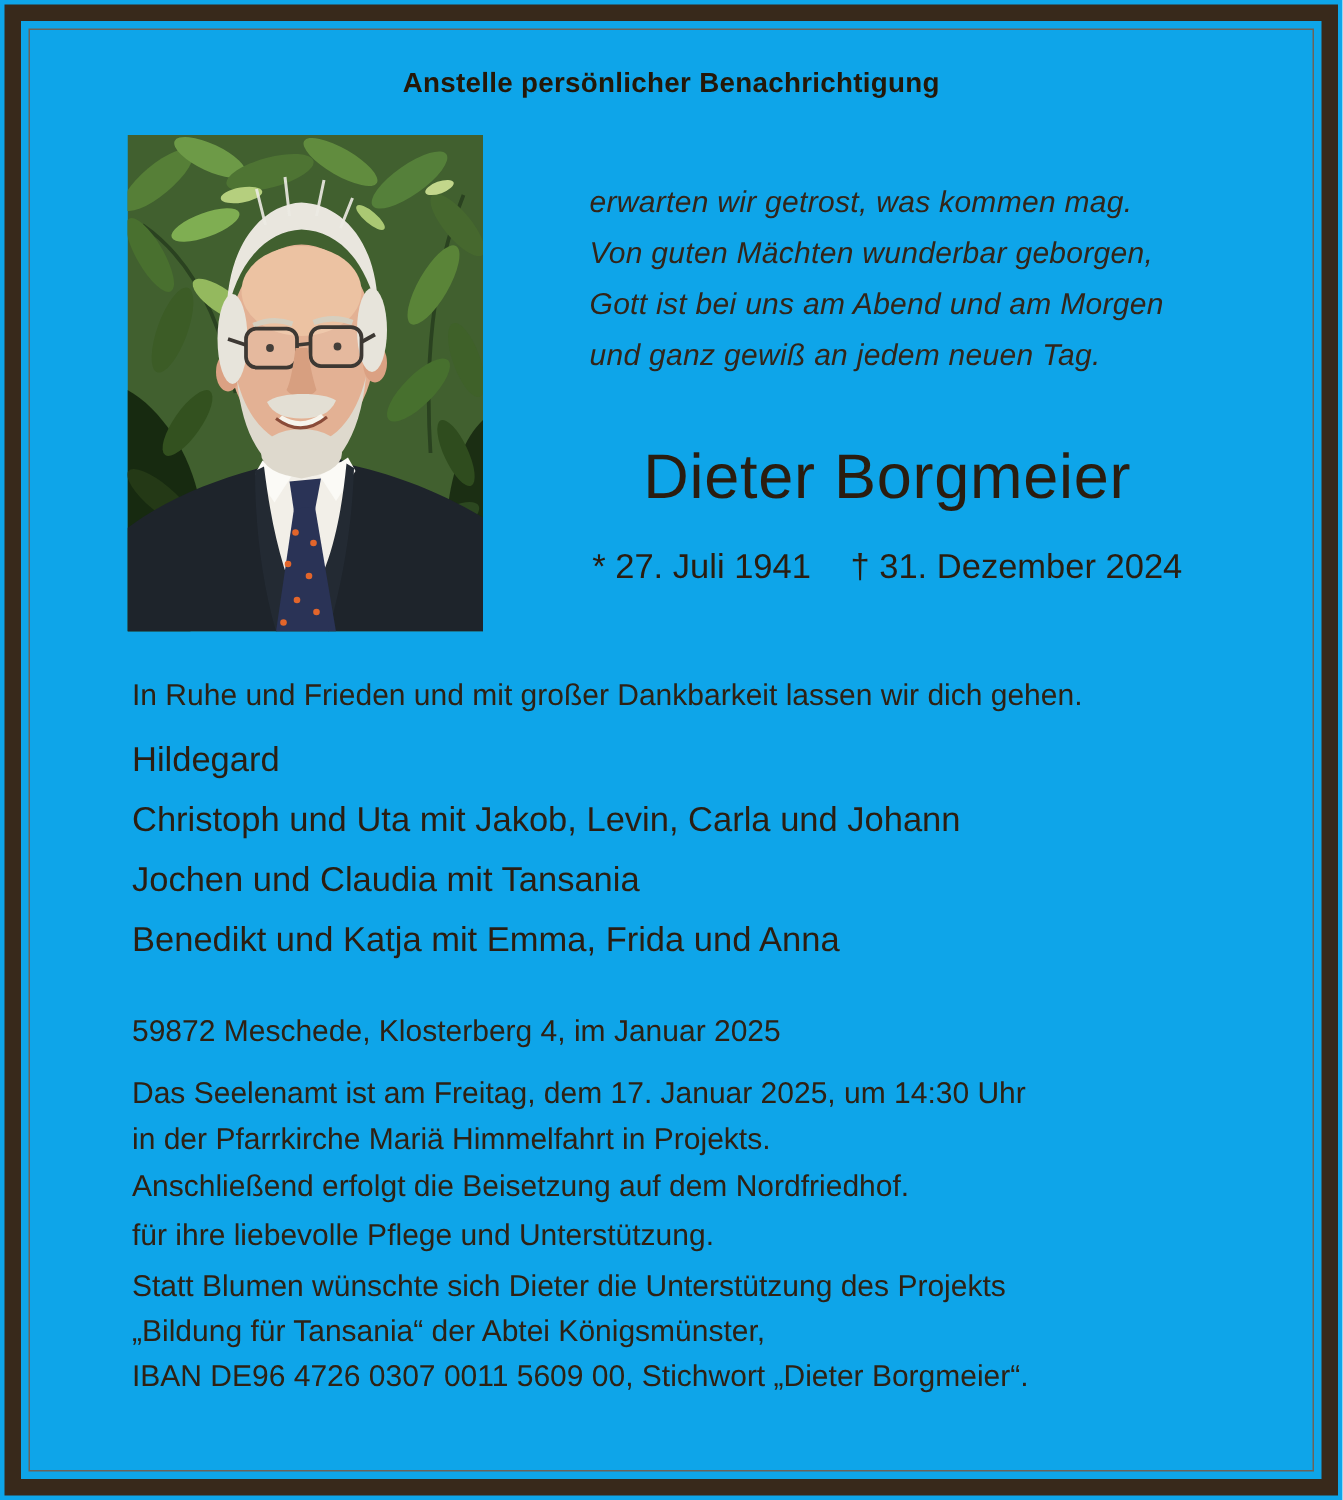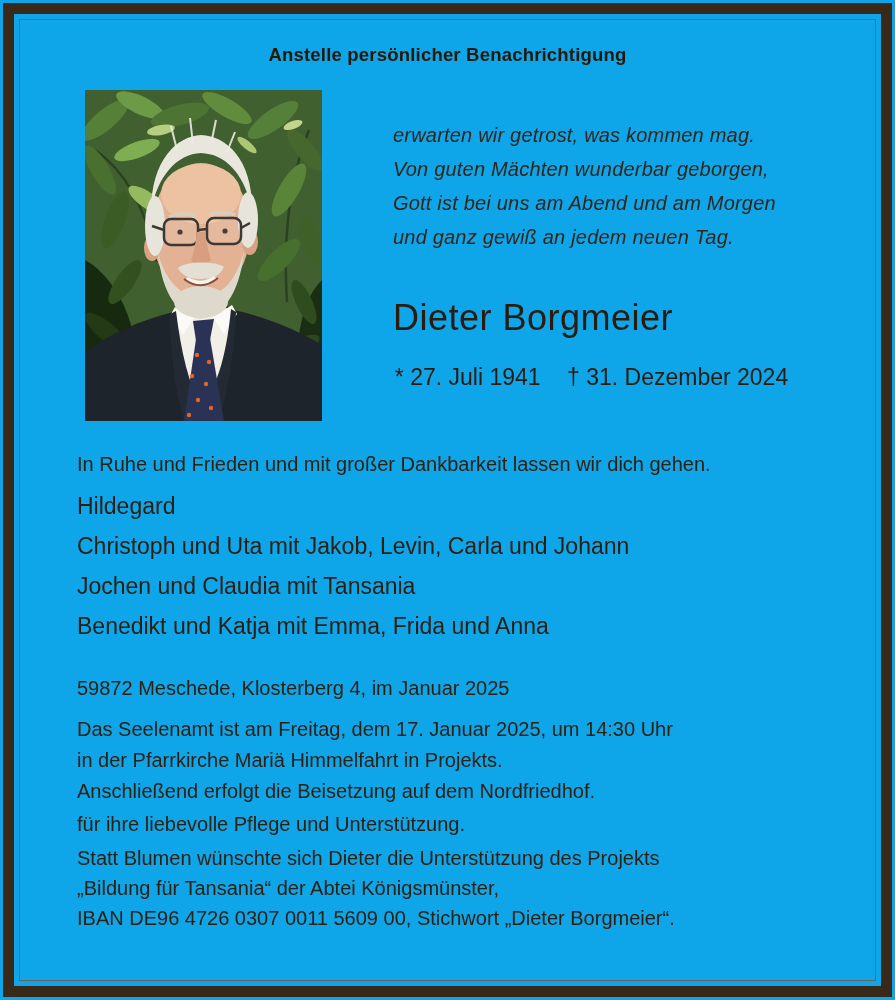--- a/index.html
+++ b/index.html
@@ -22,27 +22,27 @@
     color:#241809;
   }
   .photo {
     position:absolute; left:85px; top:90px; width:237px; height:331px;
   }
   .photo svg { display:block; width:100%; height:100%; }
 
   .right-col { position:absolute; left:393px; top:118px; width:397px; }
   .poem { font-style:italic; font-size:20px; line-height:34px; letter-spacing:.2px; color:#32251a; }
   .name {
-    margin-top:38px; text-align:left; font-size:36px; font-weight:300;
+    margin-top:38px; text-align:center; font-size:42px; font-weight:300;
     letter-spacing:.5px; line-height:52px; white-space:nowrap; color:#2a1d10;
   }
   .dates { margin-top:20px; text-align:center; font-size:23px; color:#2a1d10; }
   .dates .death { margin-left:20px; }
 
-  .main { position:absolute; left:77px; top:452px; width:740px; }
+  .main { position:absolute; left:88px; top:452px; width:740px; }
   .farewell { font-size:20px; line-height:24px; }
   .family { margin-top:10px; font-size:23px; line-height:40px; color:#2b1e12; }
   .address { margin-top:30px; font-size:20px; line-height:24px; }
   .para { font-size:20px; }
   .service  { margin-top:14px; line-height:31px; }
   .thanks   { margin-top:2px;  line-height:30px; }
   .donation { margin-top:4px;  line-height:30px; }
 </style>
 </head>
 <body>

